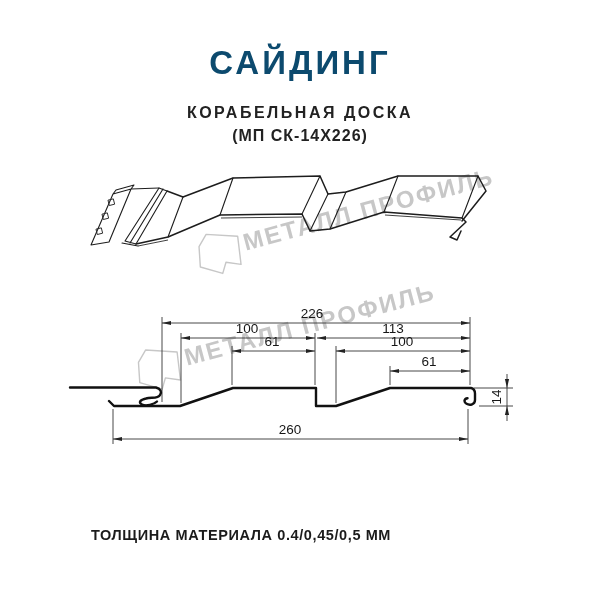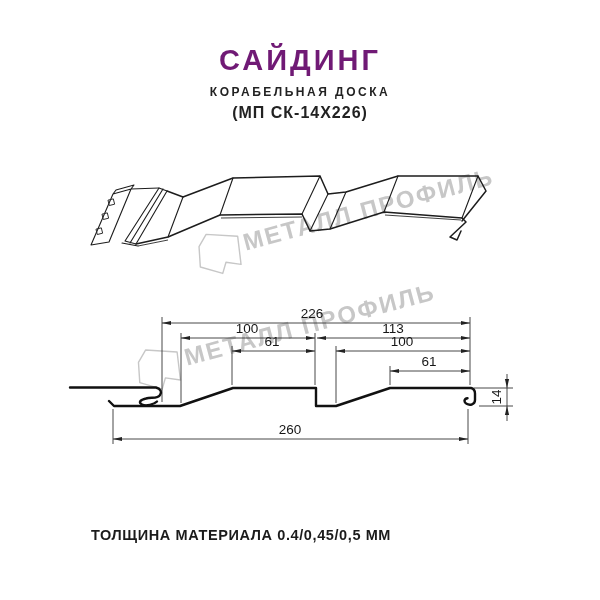--- a/index.html
+++ b/index.html
@@ -9,26 +9,26 @@
     position:relative;
     font-family:"Liberation Sans", sans-serif;
     color:#1c1c1c;
     overflow:hidden;
   }
   .header{
     position:absolute;top:46px;left:0;width:600px;
     text-align:center;
   }
   .title{
-    font-size:29px;font-weight:bold;letter-spacing:3px;
-    color:#701a75;line-height:1;
+    font-size:33px;font-weight:bold;letter-spacing:3px;
+    color:#0c4a6e;line-height:1;
   }
   .subtitle{
-    margin-top:11px;
-    font-size:12px;font-weight:bold;letter-spacing:2.5px;
+    margin-top:26px;
+    font-size:16px;font-weight:bold;letter-spacing:2.5px;
     color:#222;line-height:1;
   }
   .model{
     margin-top:7px;
     font-size:16px;font-weight:bold;letter-spacing:1px;
     color:#222;line-height:1;
   }
   .footer{
     position:absolute;top:527px;left:0;width:482px;
     text-align:center;

